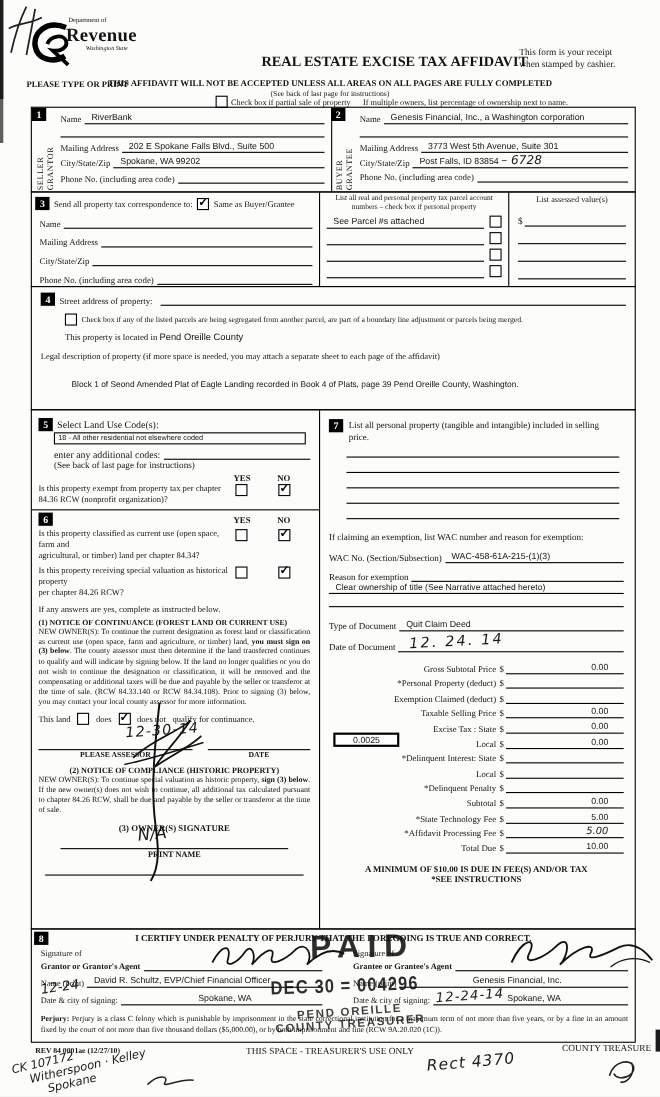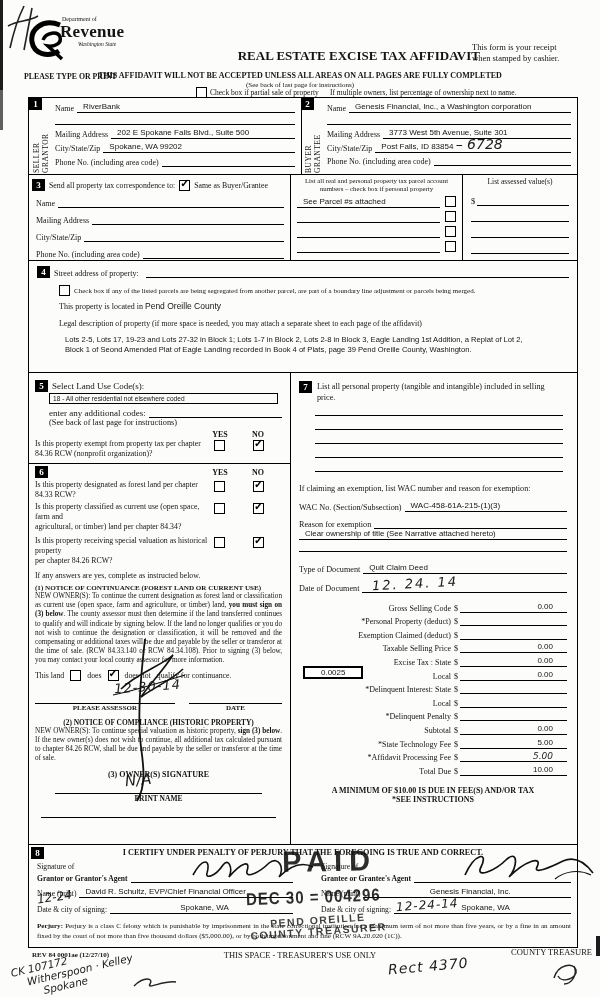--- a/index.html
+++ b/index.html
@@ -126,21 +126,21 @@
           </div>
         <div class="field" style="height:14px;">
             <span class="lbl">Mailing Address</span>
             <span class="fill">
               <span class="val">3773 West 5th Avenue, Suite 301</span>
             </span>
           </div>
         <div class="field" style="height:14px;">
             <span class="lbl">City/State/Zip</span>
             <span class="fill">
-              <span class="val"><span>Post Falls, ID  83854</span> <span class="hw" style="font-size:14px;">– 6728</span></span>
+              <span class="val"><span>Post Falls, ID  83854</span> <span class="hw" style="font-size:11px;">– 6728</span></span>
             </span>
           </div>
         <div class="field" style="height:13px;">
             <span class="lbl">Phone No. (including area code)</span>
             <span class="fill"></span>
           </div>
       </div>
     </div>
   </div>
 
@@ -220,23 +220,23 @@
       <span class="fill"></span>
     </div>
     <div style="margin-left:22px;margin-top:7px;font-size:7px;display:flex;gap:4px;align-items:center;">
       <span class="cb"></span>
       <span>Check box if any of the listed parcels are being segregated from another parcel, are part of a boundary line adjustment or parcels being merged.</span>
     </div>
     <div style="margin-left:22px;margin-top:5px;font-size:8px;">
       <span>This property is located in</span>
       <span class="san" style="font-size:8.5px;">Pend Oreille County</span>
     </div>
-    <div style="margin-left:22px;margin-top:8px;font-size:7.8px;">Legal description of property (if more space is needed, you may attach a separate sheet to each page of the affidavit)</div>
+    <div style="margin-top:8px;font-size:7.8px;">Legal description of property (if more space is needed, you may attach a separate sheet to each page of the affidavit)</div>
     <div class="san" style="margin-left:28px;margin-top:7px;font-size:7.6px;line-height:10px;">
-      <span>Lots 2-5, Lots 17, 19-23 and Lots 27-32 in Block 1; Lots 1-7 in Block 2, Lots 2-8 in Block 3, Eagle Landing 1st Addition, a Replat of Lot 2,</span><br>
+      <br>
       <span>Block 1 of Seond Amended Plat of Eagle Landing recorded in Book 4 of Plats, page 39 Pend Oreille County, Washington.</span>
     </div>
   </div>
 
   <div class="abs box" style="left:28px;top:372px;width:550px;height:473px;">
 
     <div class="abs" style="left:0;top:0;width:262px;height:471px;border-right:1px solid #000;padding:6px 8px 0 6px;box-sizing:border-box;">
       <div style="display:flex;gap:4px;align-items:center;font-size:9px;height:14px;">
         <span class="num">5</span>
         <span>Select Land Use Code(s):</span>
@@ -257,27 +257,20 @@
             <span class="cb"></span>
             <span class="cb checked"></span>
           </span>
       </div>
       <div style="border-top:1px solid #000;margin:4px -8px 0 -6px;"></div>
       <div style="display:flex;align-items:center;margin-top:2px;">
         <span class="num">6</span>
         <span class="yn-head" style="flex:1;">
             <span>YES</span>
             <span>NO</span>
-          </span>
-      </div>
-      <div class="q-row" style="margin-top:2px;">
-        <span class="q-text">Is this property designated as forest land per chapter 84.33 RCW?</span>
-        <span class="q-boxes">
-            <span class="cb"></span>
-            <span class="cb checked"></span>
           </span>
       </div>
       <div class="q-row" style="margin-top:2px;">
         <span class="q-text"><span>Is this property classified as current use (open space, farm and</span><br><span>agricultural, or timber) land per chapter 84.34?</span></span>
         <span class="q-boxes">
             <span class="cb"></span>
             <span class="cb checked"></span>
           </span>
       </div>
       <div class="q-row" style="margin-top:4px;">
@@ -361,21 +354,21 @@
       </div>
       <div class="field" style="font-size:8.2px;margin-top:4px;height:15px;">
         <span class="lbl">Date of Document</span>
         <span class="fill">
             <span class="hw abs" style="left:10px;top:-6px;font-size:13px;letter-spacing:2px;transform:rotate(-3deg);">12. 24. 14</span>
           </span>
       </div>
 
       <div style="margin-top:6px;">
         <div class="fee-row">
-            <span class="fee-label">Gross Selling Code</span>
+            <span class="fee-label">Gross Subtotal Price</span>
             <span class="fee-dollar">$</span>
             <span class="fee-fill">
               <span class="fee-val">0.00</span>
             </span>
           </div>
         <div class="fee-row">
             <span class="fee-label">*Personal Property (deduct)</span>
             <span class="fee-dollar">$</span>
             <span class="fee-fill">
               <span class="fee-val"></span>

